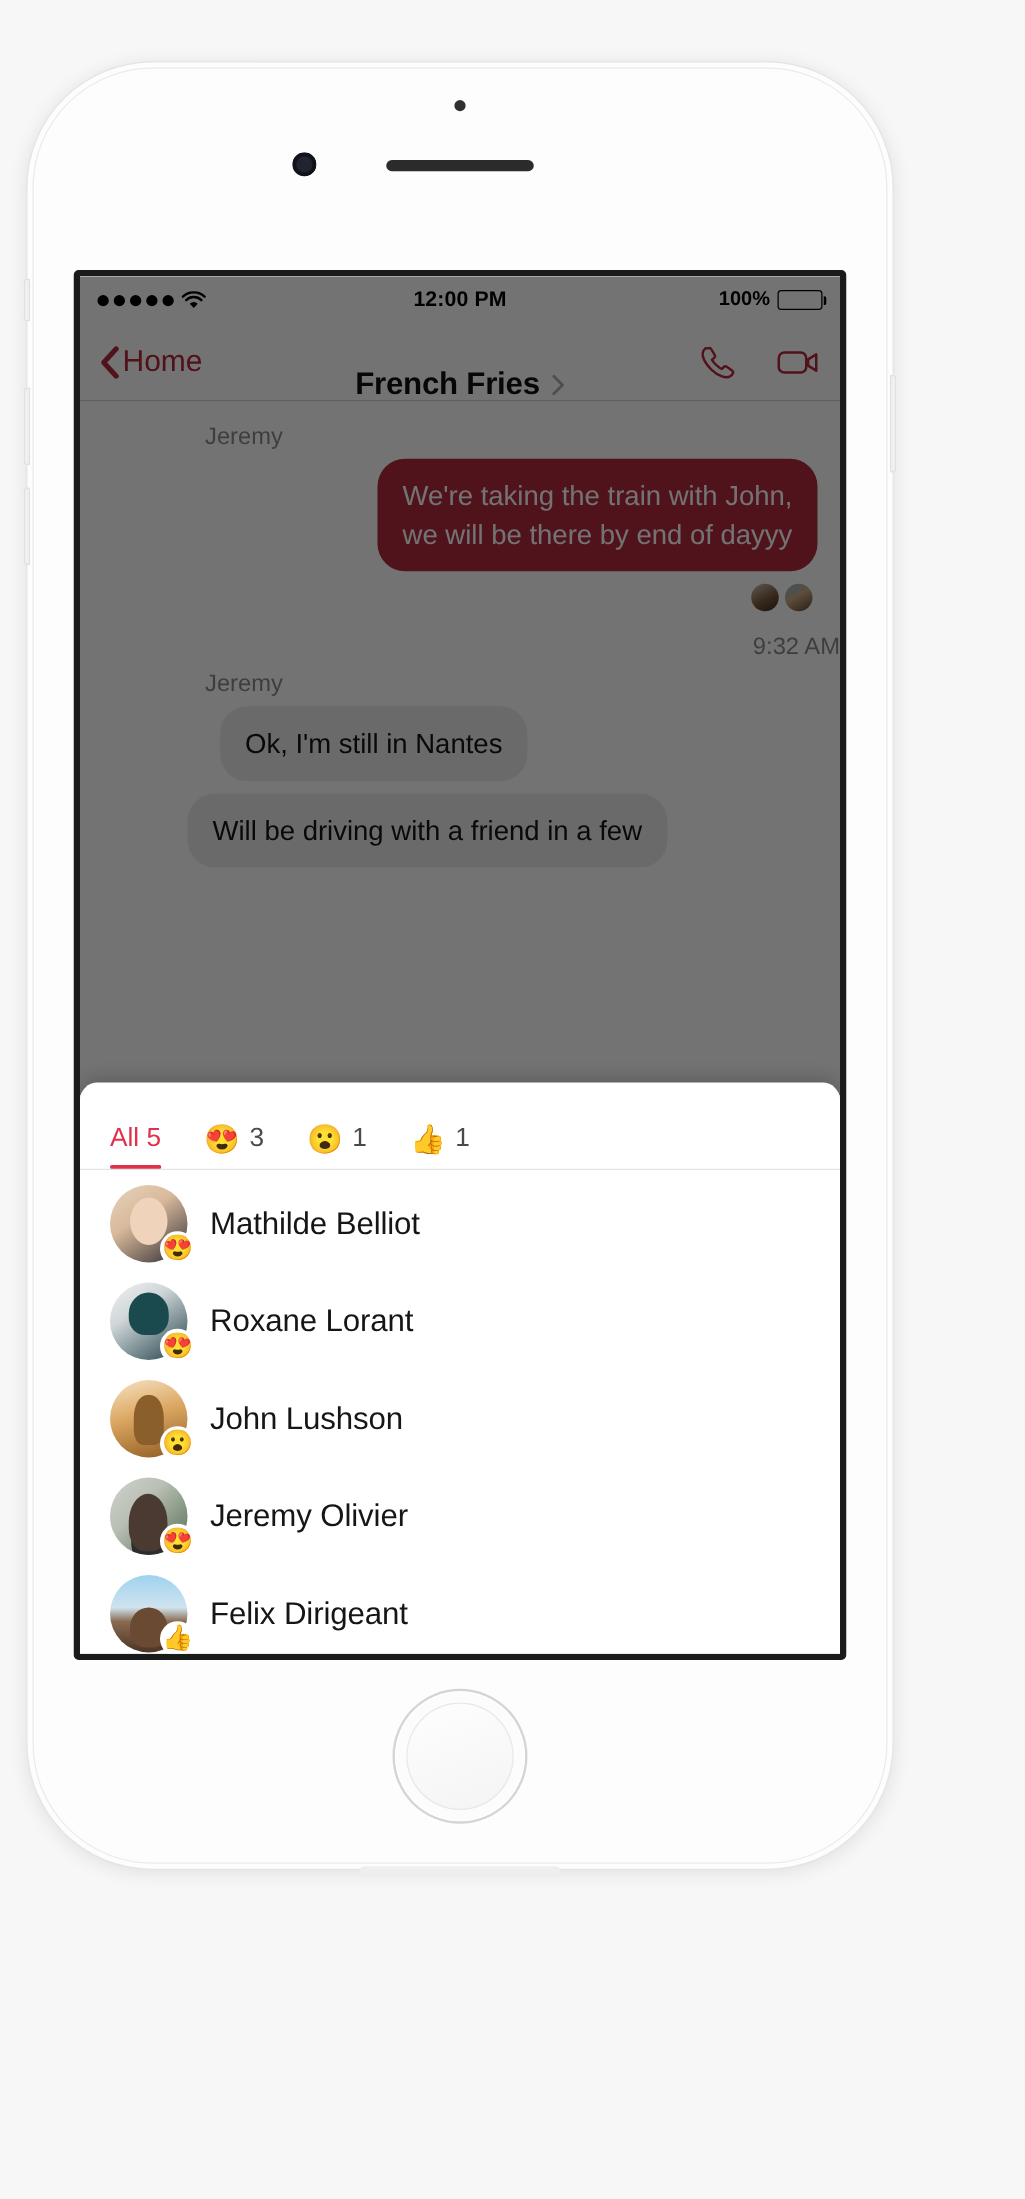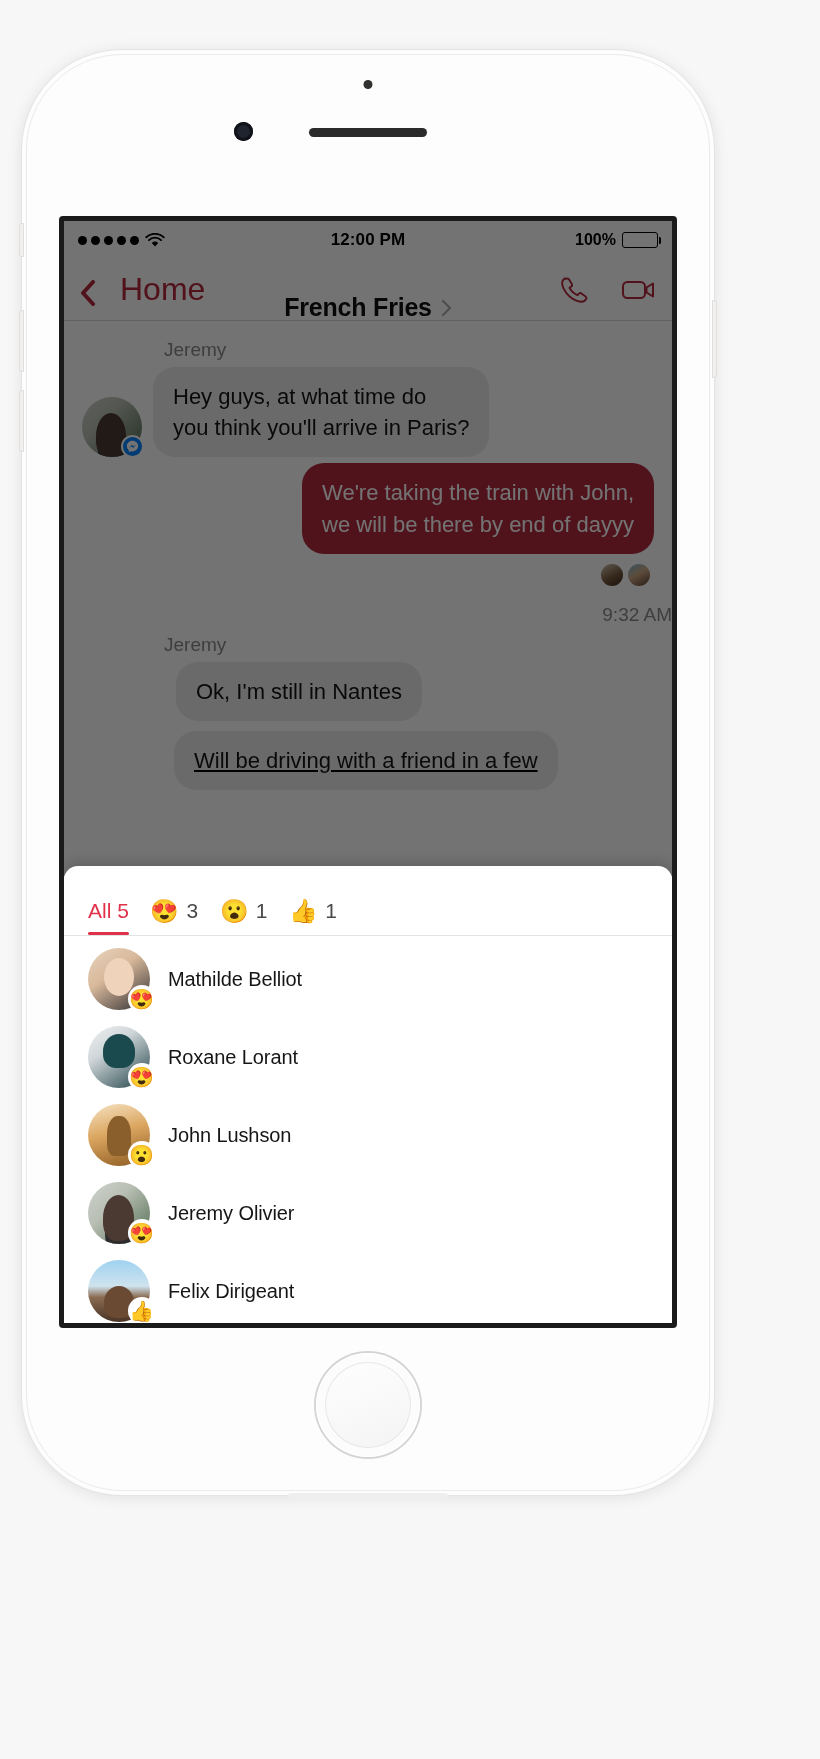--- a/index.html
+++ b/index.html
@@ -163,23 +163,23 @@
   .nav-bar {
     position: relative;
     height: 62px;
     display:flex;
     align-items:center;
     background: #ffffff;
     border-bottom: 1px solid #d8d8d8;
     padding: 0 16px;
   }
   .nav-back {
-    display:flex; align-items:center; gap:24px;
+    display:flex; align-items:center; gap:2px;
     color:#b4283c;
-    font-size: 32px;
+    font-size: 24px;
     width: 180px;
   }
   .chevron-left { width:16px; height:26px; flex:0 0 auto; }
   .nav-title-wrap {
     position:absolute;
     left:0; right:0;
     display:flex; align-items:center; justify-content:center; gap:9px;
     pointer-events:none;
     margin-top:36px;
   }
@@ -265,21 +265,21 @@
     height: 457px;
     background:#ffffff;
     border-radius: 14px 14px 0 0;
     z-index: 30;
     box-shadow: 0 -3px 14px rgba(0,0,0,0.18);
     overflow:hidden;
   }
   .sheet-tabs {
     display:flex;
     align-items:flex-end;
-    gap: 22px;
+    gap: 35px;
     padding: 18px 24px 0 24px;
     border-bottom: 1px solid #e3e3e3;
     height: 70px;
   }
   .tab {
     display:flex; align-items:center; gap:7px;
     font-size:21px;
     color:#4a4a4a;
     padding-bottom: 12px;
     position:relative;
@@ -322,21 +322,21 @@
     position:absolute;
     right:-6px; bottom:-3px;
     width:28px; height:28px;
     border-radius:50%;
     background:#ffffff;
     display:flex; align-items:center; justify-content:center;
     font-size:20px;
     line-height:1;
   }
   .person-name {
-    font-size:20px;
+    font-size:25px;
     color:#161616;
     letter-spacing:-0.1px;
   }
 </style>
 </head>
 <body>
 
 <div class="phone-frame">
   <div class="phone-inner-edge"></div>
 
@@ -414,52 +414,40 @@
                 <path d="M26.5 14.5 L33 10.5 L33 23.5 L26.5 19.5 Z" fill="none" stroke="#b4283c" stroke-width="2" stroke-linejoin="round"></path>
               </svg>
             </span>
           </div>
         </div>
 
         <div class="messages">
 
           <div class="sender-name">Jeremy</div>
 
-          <div class="msg-row">
-            <div class="avatar-wrap">
-              <div class="avatar av-jeremy"></div>
-              <span class="messenger-badge">
-                <svg viewBox="0 0 16 16">
-                    <path d="M8 1C4.1 1 1 3.9 1 7.5c0 2 1 3.8 2.5 5V15l2.3-1.3c.7.2 1.4.3 2.2.3 3.9 0 7-2.9 7-6.5S11.9 1 8 1zm.7 8.7L6.9 7.8 3.5 9.7l3.8-4 1.9 1.9 3.3-1.9-3.8 4z" fill="#fff"></path>
-                  </svg>
-              </span>
-            </div>
-            <div class="bubble in">Hey guys, at what time do
-you think you'll arrive in Paris?</div>
-          </div>
 
           <div class="msg-row out">
             <div class="bubble out">We're taking the train with John,
 we will be there by end of dayyy</div>
           </div>
 
           <div class="read-receipts">
             <span class="rr rr1"></span>
             <span class="rr rr2"></span>
           </div>
 
           <div class="time-divider">9:32 AM</div>
 
           <div class="sender-name">Jeremy</div>
 
           <div class="msg-row" style="padding-left:112px;">
             <div class="bubble in">Ok, I'm still in Nantes</div>
           </div>
 
-          <div class="msg-row" style="padding-left:110px;margin-top:10px;text-decoration:underline;">
+          <div class="msg-row" style="padding-left:86px;margin-top:10px;">
             <div class="bubble in" style="max-width:460px;">Will be driving with a friend in a few</div>
           </div>
 
         </div>
 
         <div class="chat-dim"></div>
       </div>
 
       <div class="sheet">
 

